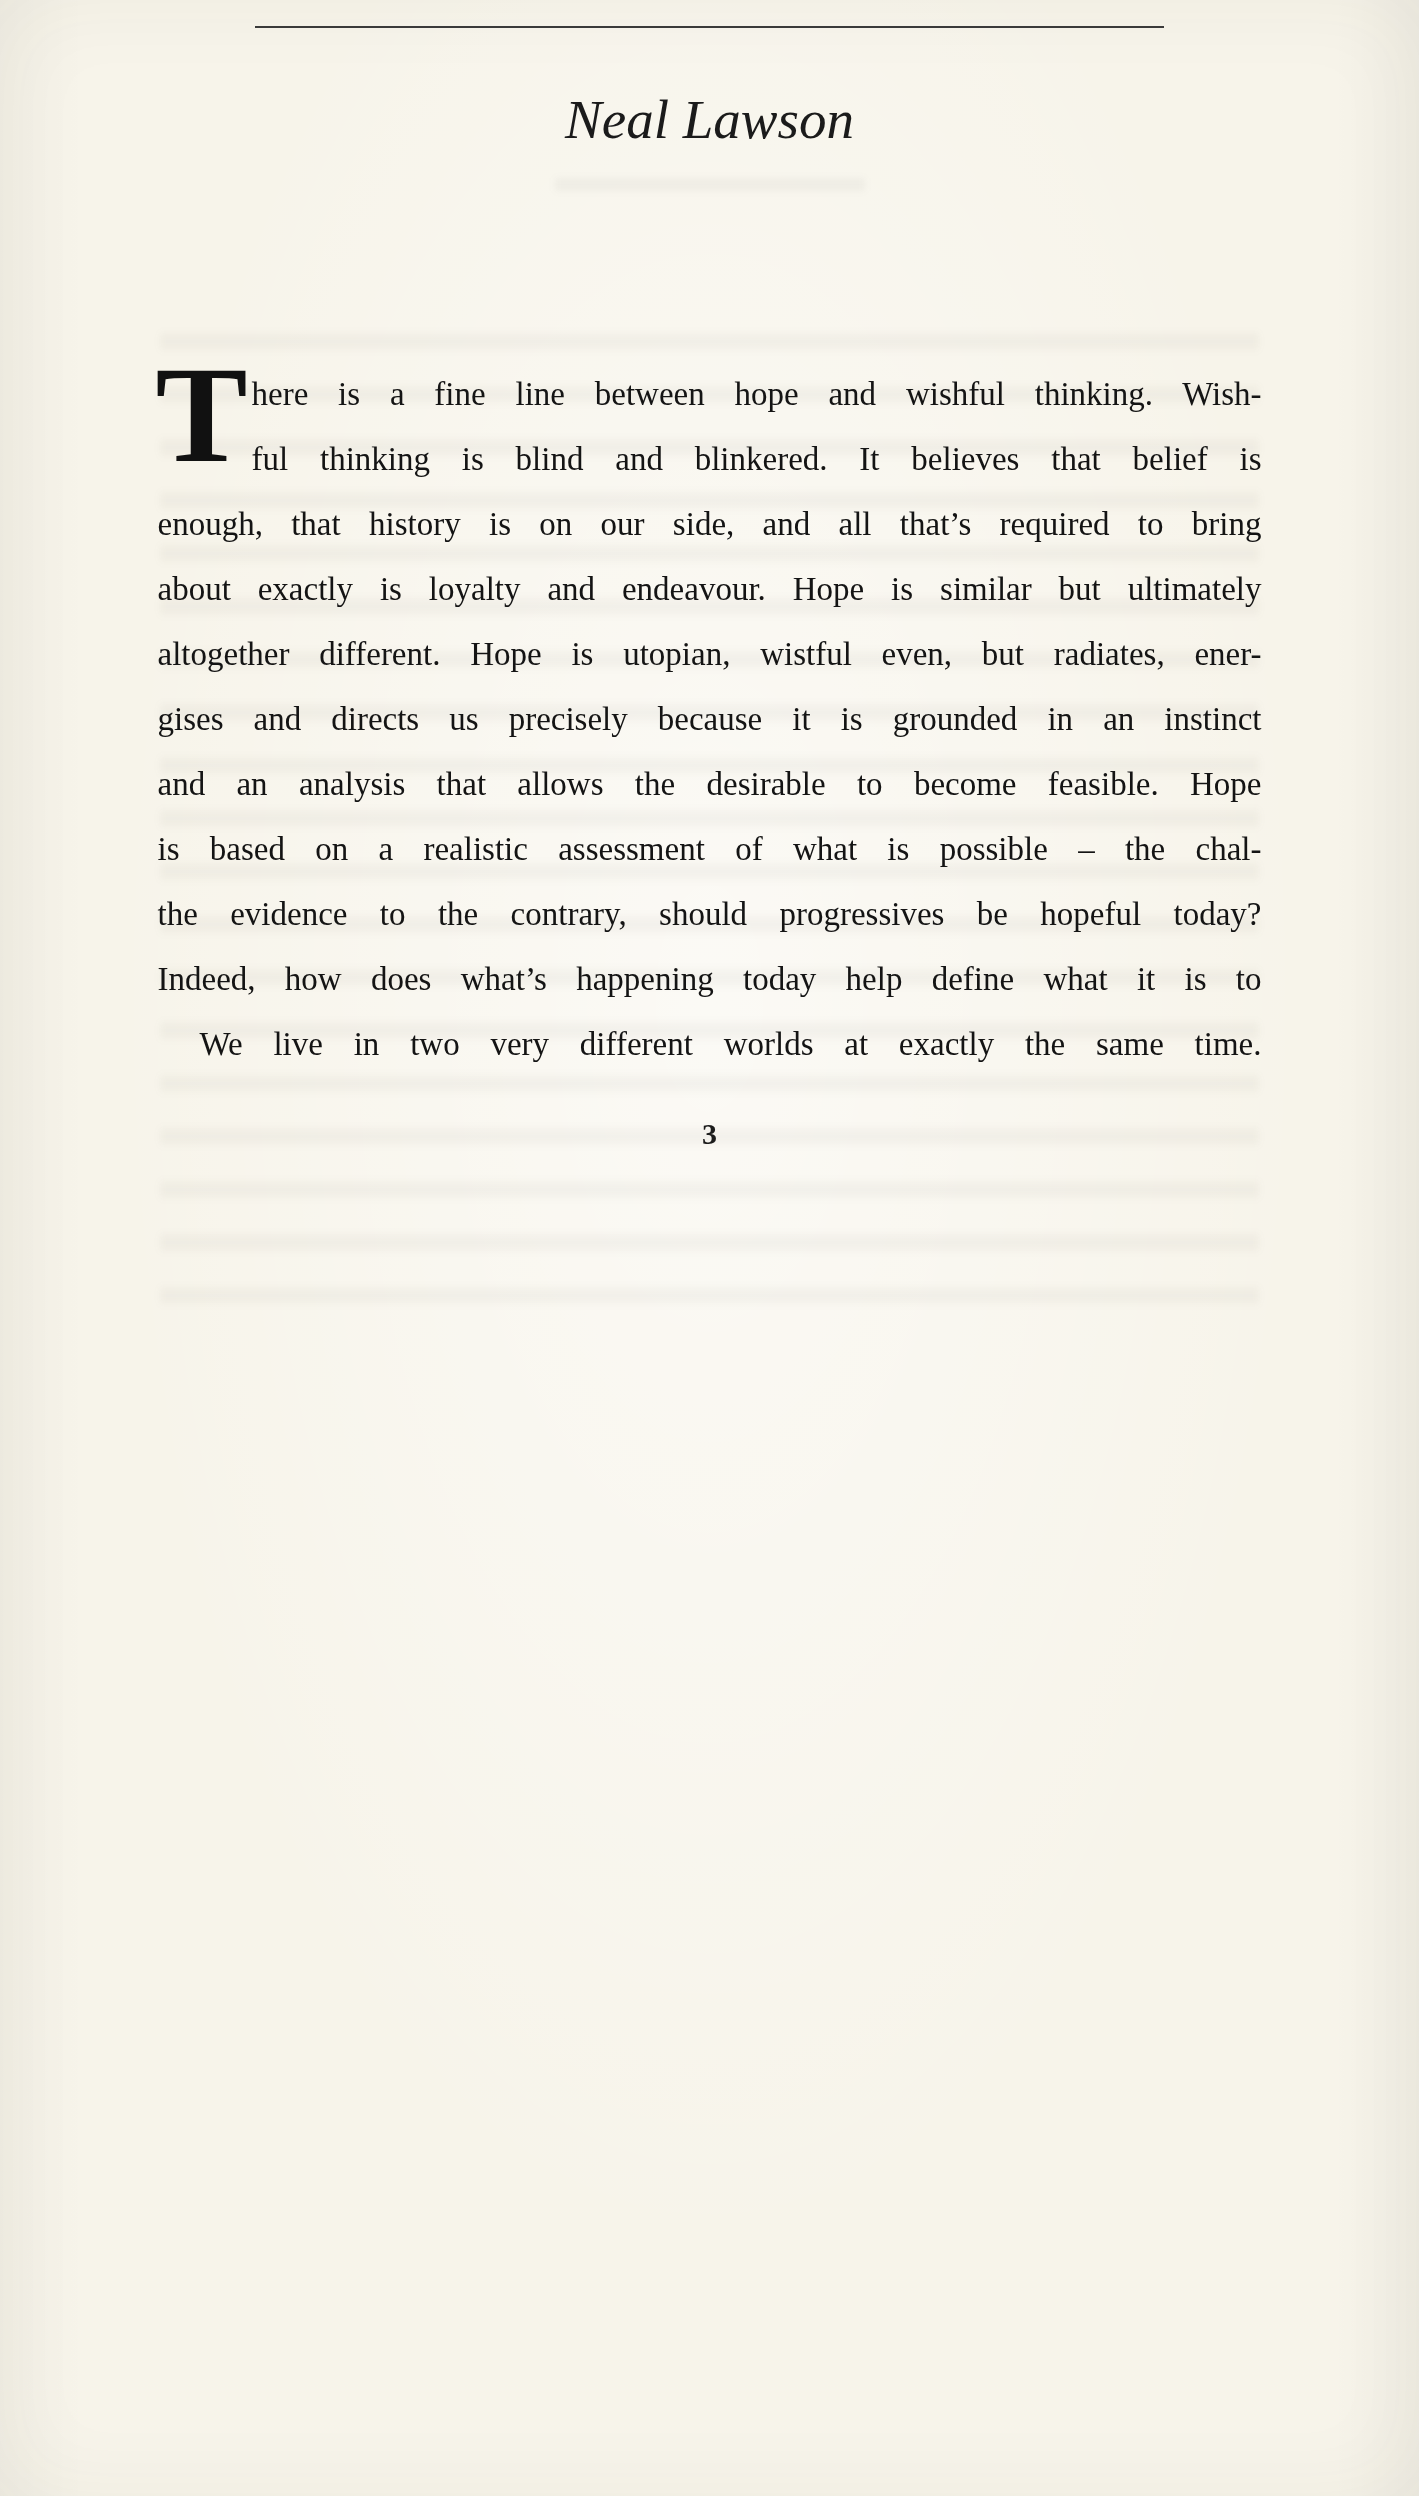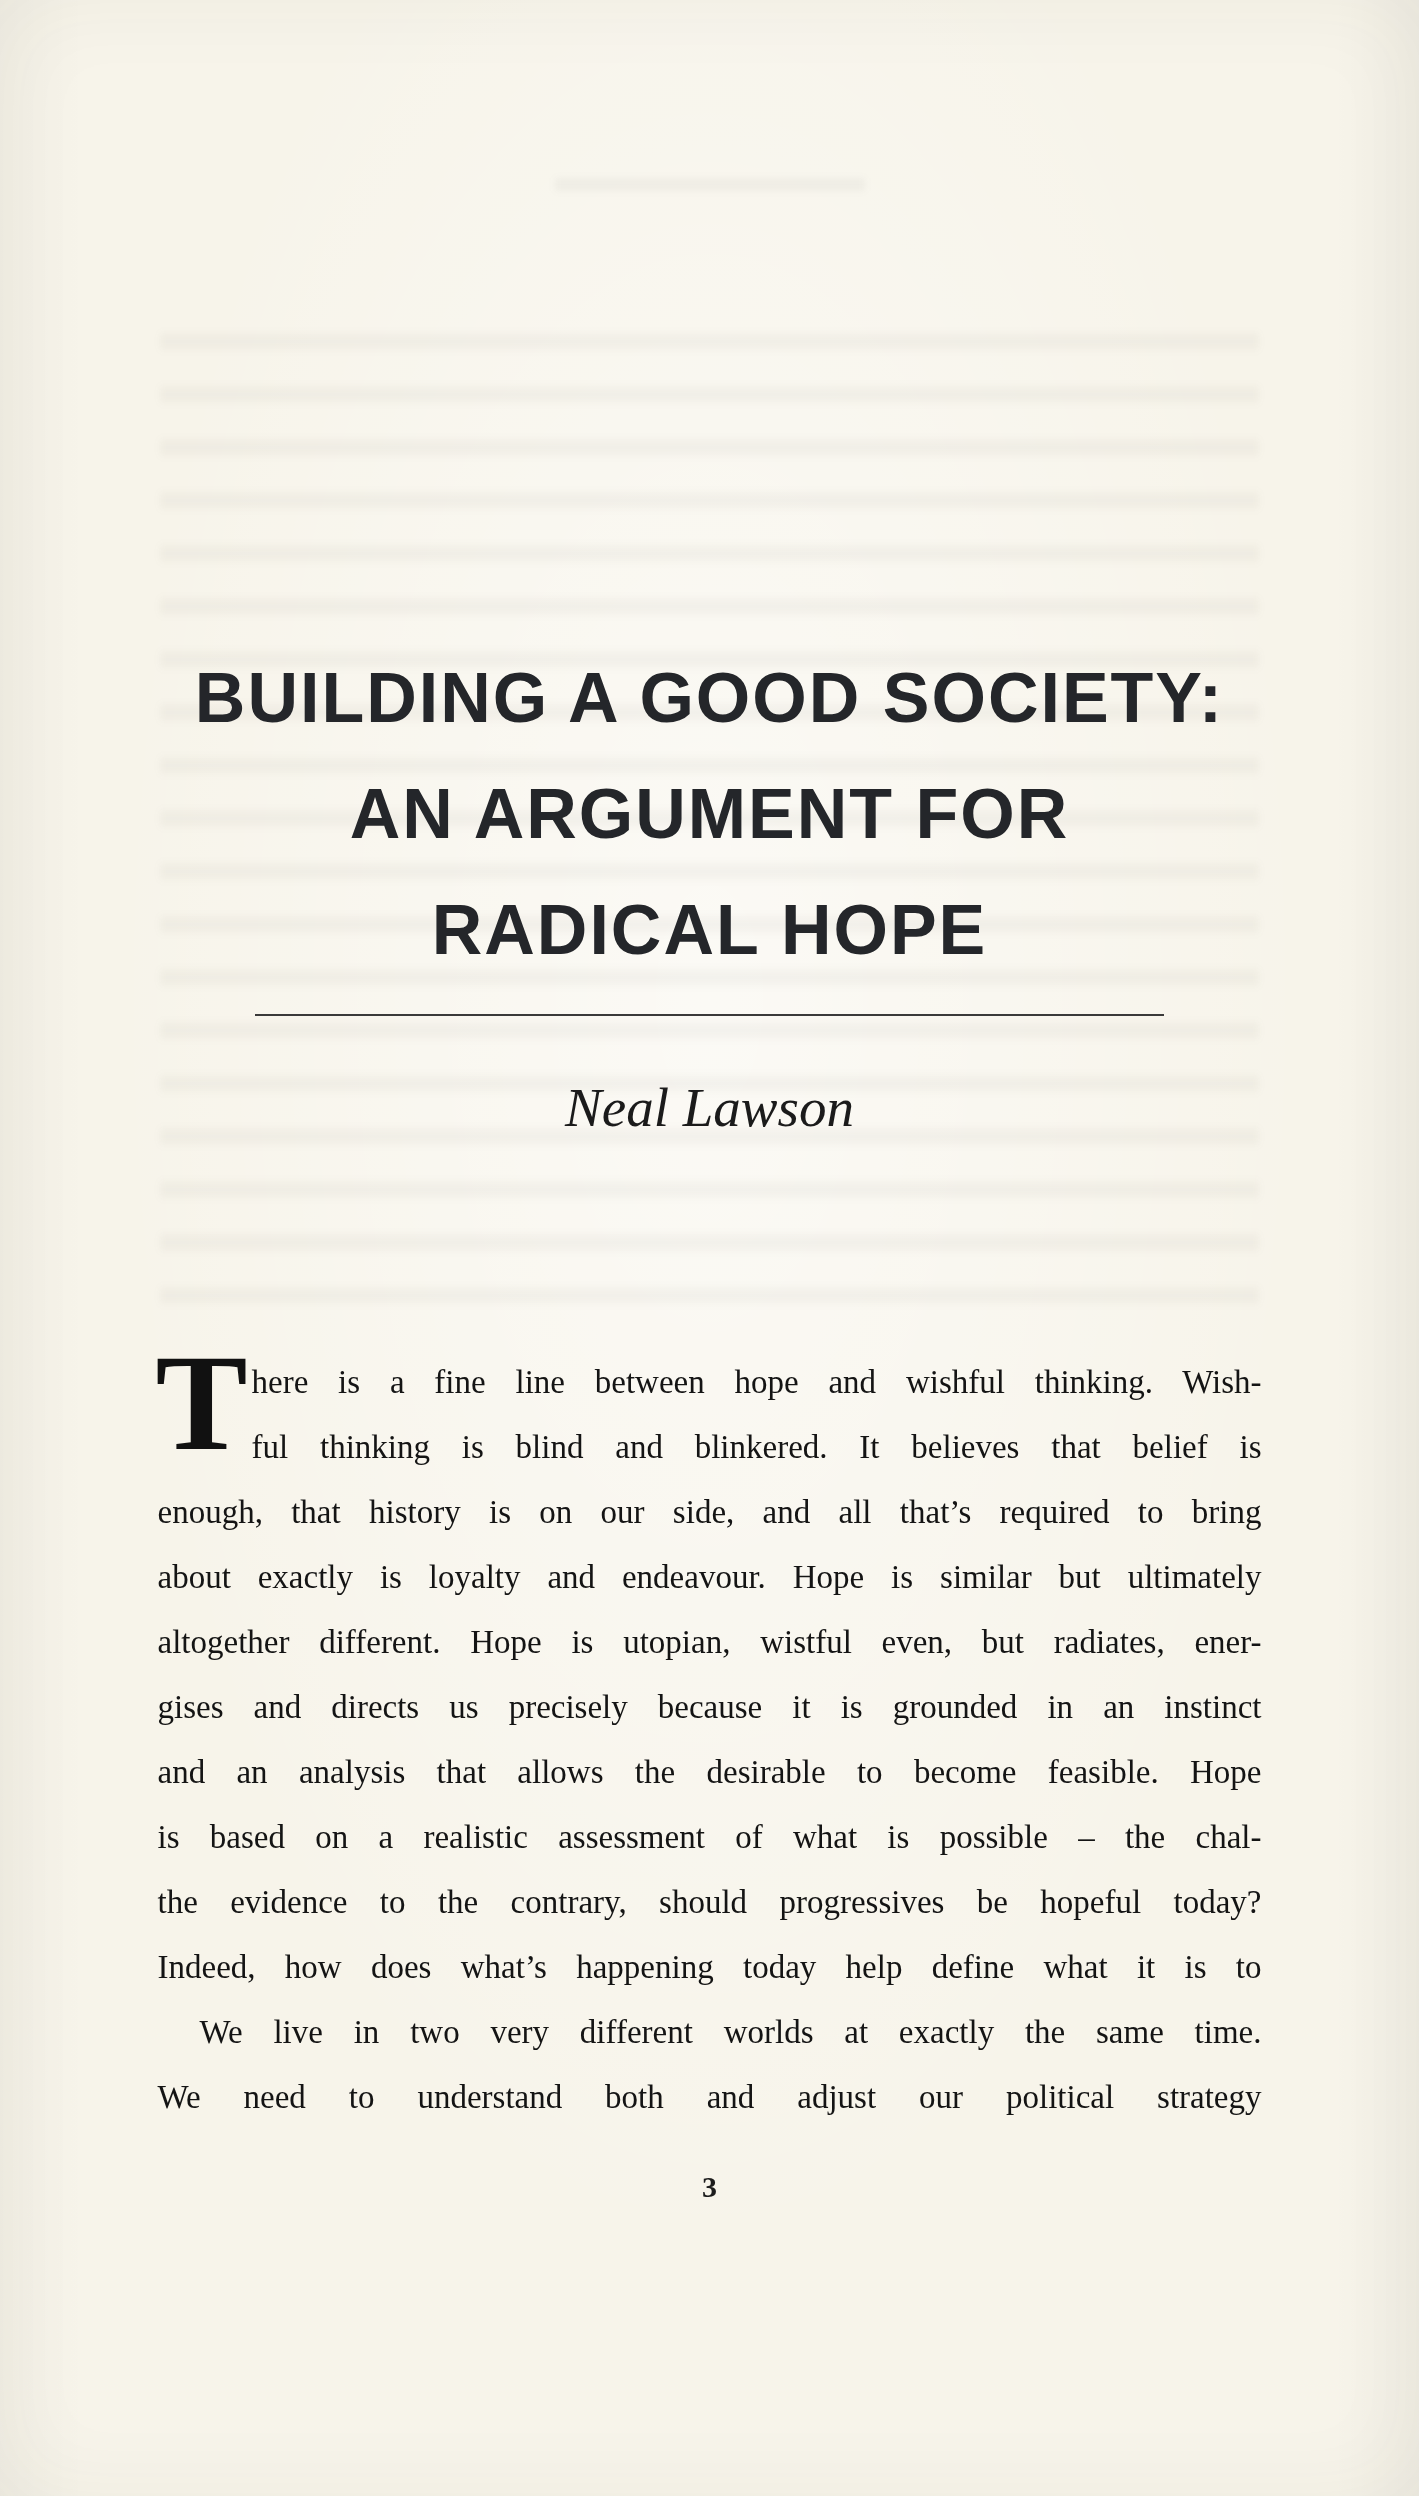--- a/index.html
+++ b/index.html
@@ -127,25 +127,20 @@
 </head>
 <body>
 
 <div class="page">
 
   <div class="ghost-head"></div>
   <div class="bleed"></div>
 
   <div class="content">
 
-    <div class="chapter-title">
-      <div>BUILDING A GOOD SOCIETY:</div>
-      <div>AN ARGUMENT FOR</div>
-      <div>RADICAL HOPE</div>
-    </div>
 
     <div class="rule"></div>
 
     <div class="author">Neal Lawson</div>
 
     <div class="body-block">
       <span class="drop-cap">T</span>
 
       <div>
         <div class="line dropcap-indent">here is a fine line between hope and wishful thinking. Wish-</div>
@@ -155,20 +150,19 @@
         <div class="line">altogether different. Hope is utopian, wistful even, but radiates, ener-</div>
         <div class="line">gises and directs us precisely because it is grounded in an instinct</div>
         <div class="line">and an analysis that allows the desirable to become feasible. Hope</div>
         <div class="line">is based on a realistic assessment of what is possible – the chal-</div>
         <div class="line">the evidence to the contrary, should progressives be hopeful today?</div>
         <div class="line">Indeed, how does what’s happening today help define what it is to</div>
       </div>
 
       <div>
         <div class="line para-indent">We live in two very different worlds at exactly the same time.</div>
-        <div class="line">We need to understand both and adjust our political strategy</div>
       </div>
     </div>
 
     <div class="page-number">3</div>
 
   </div>
 </div>
 
 </body></html>

